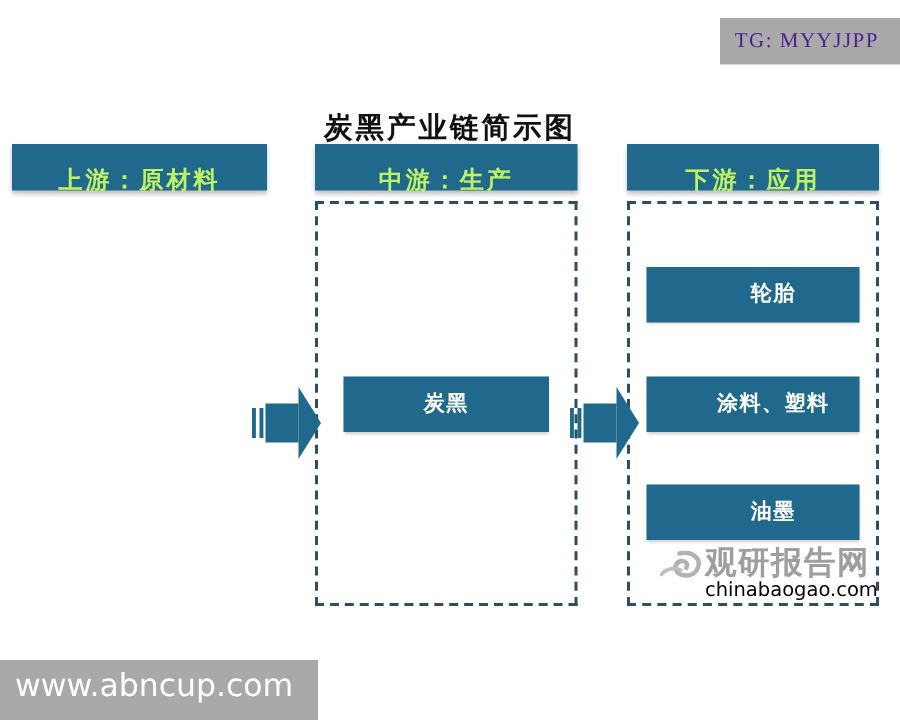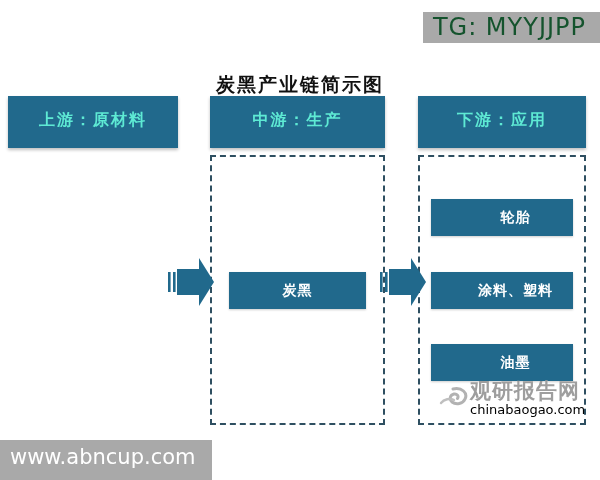--- a/index.html
+++ b/index.html
@@ -11,25 +11,26 @@
     height: 480px;
     background: #ffffff;
     overflow: hidden;
   }
 
   
   .tg-badge {
     position: absolute;
     top: 12px; right: 0; height: 31px;
     background: #a9a9a9;
-    color: #14532d;
-    font-size: 24px;
+    color: #4c1d95;
+    font-size: 14px;
     line-height: 31px;
     padding: 0 14px 0 10px;
     letter-spacing: 1px;
+    font-family: Liberation Serif, serif;
   }
 
   
   .title {
     position: absolute;
     top: 44px; left: 0; width: 100%;
     text-align: center;
     font-family: "DejaVu Serif", "Liberation Serif", serif;
     font-weight: bold;
     font-size: 19px;
@@ -38,23 +39,23 @@
     margin-top: 28px;
   }
 
   
   .col { position: absolute; top: 96px; }
   .col-1 { left: 8px;   width: 170px; }
   .col-2 { left: 210px; width: 175px; }
   .col-3 { left: 418px; width: 168px; }
 
   .col-header {
-    height: 52px;
+    height: 31px;
     background: #21698c;
-    color: #5eead4;
+    color: #bef264;
     font-weight: bold;
     font-size: 16px;
     text-align: center;
     line-height: 47px;
     letter-spacing: 2px;
     box-shadow: 0 2px 3px rgba(0,0,0,0.25);
   }
 
   .col-body {
     margin-top: 7px;
@@ -89,25 +90,25 @@
     top: 258px;
     width: 46px; height: 48px;
     z-index: 3;
   }
   .arrow-1 { left: 168px; }
   .arrow-2 { left: 380px; }
 
   
   .watermark {
     position: absolute;
-    left: 438px; top: 380px;
+    left: 438px; top: 364px;
     width: 158px;
     z-index: 4;
     display: flex;
-    align-items: center;
+    align-items: flex-start;
   }
   .wm-icon { flex: 0 0 auto; margin-top: 3px; opacity: 0.85; }
   .wm-text { margin-left: 2px; }
   .wm-name {
     font-weight: bold;
     font-size: 21px;
     color: #9e9e9e;
     letter-spacing: 1px;
     line-height: 22px;
     text-shadow: 0 1px 0 #ffffff;

